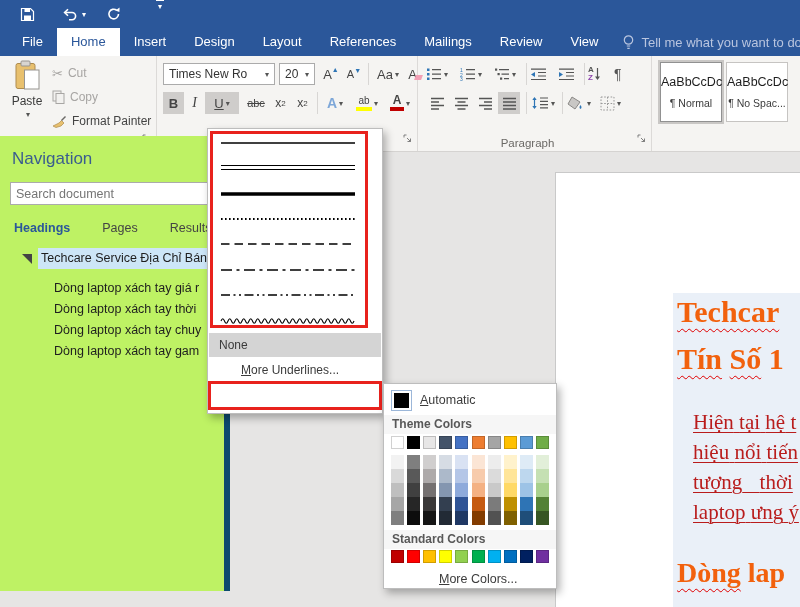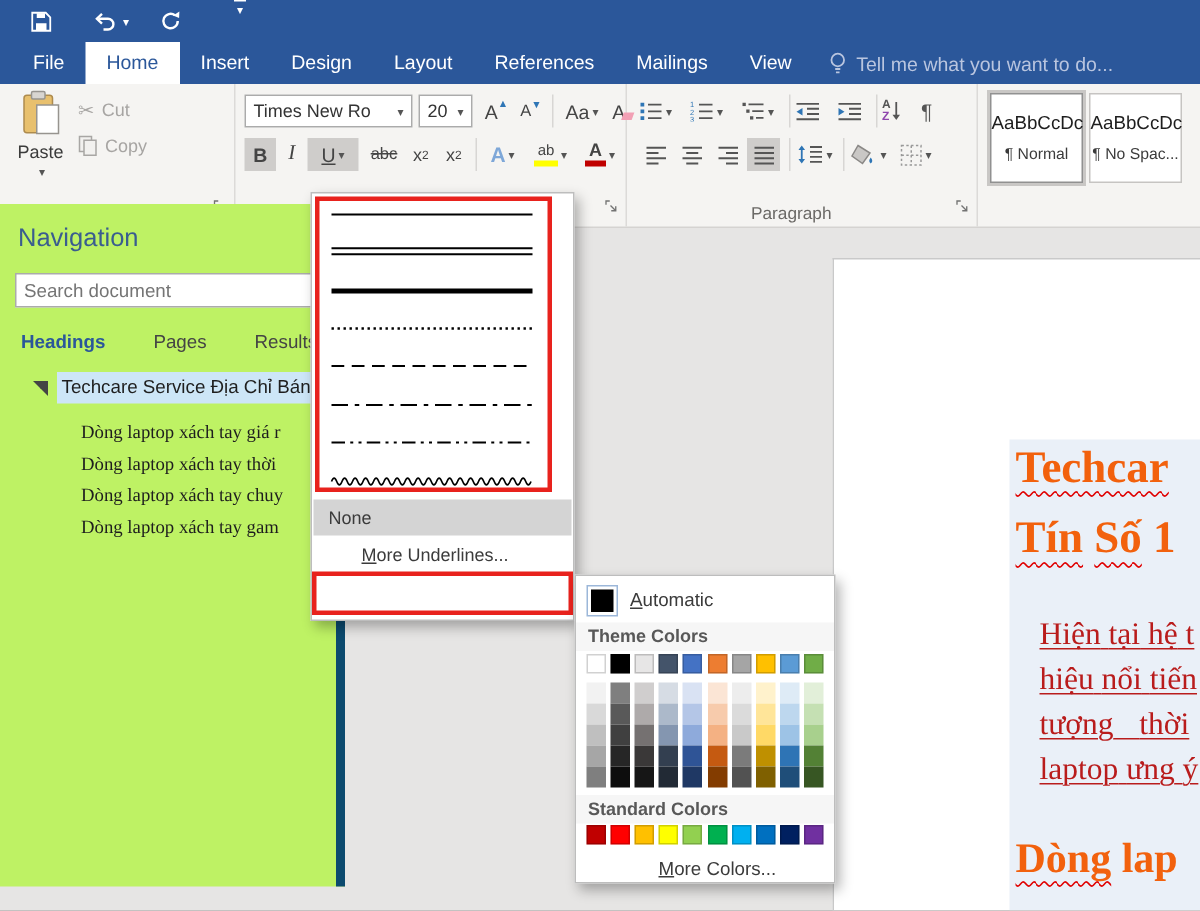--- a/index.html
+++ b/index.html
@@ -72,21 +72,21 @@
   .nav-title { position:absolute; left:12px; top:13px; font-size:17px; color:#3A5D8F; }
   .nav-search { position:absolute; left:10px; top:46px; width:212px; height:23px; background:#fff;
                 border:1px solid #ABABAB; font-size:12.5px; color:#777; padding:0 5px;
                 font-family:"Liberation Sans", sans-serif; }
   .nav-tabs { position:absolute; left:14px; top:85px; display:flex; gap:32px; font-size:12.5px; color:#444; }
   .nav-tab.active { font-weight:bold; color:#2B579A; }
   .tree-root { position:absolute; left:22px; top:112px; height:21px; display:flex; align-items:center; right:0; }
   .tree-root .lab { flex:1; background:#CDE6F7; font-size:12.5px; color:#1E1E1E; line-height:21px;
                     padding-left:3px; white-space:nowrap; overflow:hidden; }
   .nav-child { position:absolute; left:54px; height:20px; line-height:20px; font-size:12.5px;
-               color:#1E1E1E; white-space:nowrap;font-family:Liberation Serif, serif; }
+               color:#1E1E1E; white-space:nowrap; }
 
   
   .page { position:absolute; left:555px; top:172px; width:245px; height:435px; background:#fff;
           border-left:1px solid #C9C9C9; border-top:1px solid #C9C9C9; }
   .selection { position:absolute; left:117px; top:120px; right:0; bottom:0; }
   .doc { position:absolute; left:121px; top:118px; font-family:"Liberation Serif", serif; white-space:nowrap; }
   .hline { font-size:30px; font-weight:bold; height:47px; line-height:42px; }
   .bline { font-size:21px; height:30px; line-height:30px; color:#b91c1c;margin-left:16px; }
   .bline .seg { text-decoration:underline; text-decoration-thickness:1px; text-underline-offset:3px; }
   .bline:nth-child(3) { word-spacing:12px; }
@@ -169,20 +169,21 @@
 
   <div class="tabrow">
     <div id="tabs">
         <div class="tab">File</div>
         <div class="tab active">Home</div>
         <div class="tab">Insert</div>
         <div class="tab">Design</div>
         <div class="tab">Layout</div>
         <div class="tab">References</div>
         <div class="tab">Mailings</div>
+        <div class="tab">Review</div>
         <div class="tab">View</div>
       </div>
     <div class="tellme">
       <svg width="13" height="17" viewBox="0 0 13 17">
           <circle cx="6.5" cy="6" r="4.2" fill="none" stroke="#B9C5DF" stroke-width="1.2"></circle>
           <path d="M4.8 12 h3.4 M5.3 14.3 h2.4" stroke="#B9C5DF" stroke-width="1.2"></path>
         </svg>
       <span>Tell me what you want to do...</span>
     </div>
   </div>
@@ -202,20 +203,27 @@
       <div class="cc-row disabled" style="top:6px;">
         <span style="font-size:13px;color:#A8A6A4;">✂</span>
         <span>Cut</span>
       </div>
       <div class="cc-row disabled" style="top:30px;">
         <svg width="13" height="14" viewBox="0 0 13 14">
             <rect x="1" y="1" width="8" height="10" fill="#F2F1EF" stroke="#A8A6A4"></rect>
             <rect x="4" y="3.5" width="8" height="10" fill="#F2F1EF" stroke="#A8A6A4"></rect>
           </svg>
         <span>Copy</span>
+      </div>
+      <div class="cc-row" style="top:54px;">
+        <svg width="15" height="13" viewBox="0 0 15 13">
+            <path d="M1 11 L7 8 L9.5 5.5 L12 8 L9 11 L4 12.5 Z" fill="#E8C06E" stroke="#AE8B4E" stroke-width=".7"></path>
+            <path d="M9.5 5.5 L13.5 1.5" stroke="#6B6966" stroke-width="1.4"></path>
+          </svg>
+        <span>Format Painter</span>
       </div>
       <div class="grp-label">Headings</div>
       <div class="launcher">
         <svg width="9" height="9" viewBox="0 0 9 9">
             <path d="M1 3.5 V1 H3.5 M4 4 L7.5 7.5 M7.5 4.5 V7.5 H4.5" fill="none" stroke="#737373" stroke-width=".9"></path>
           </svg>
       </div>
     </div>
 
     <div class="grp g-font">

